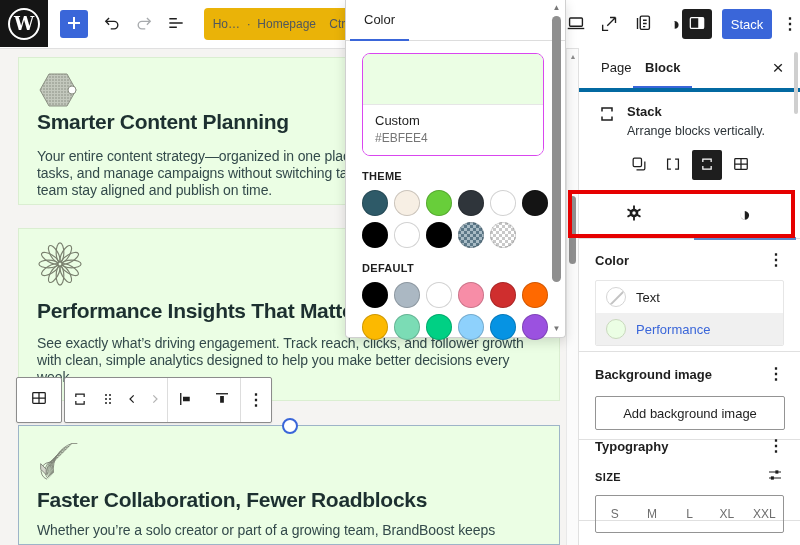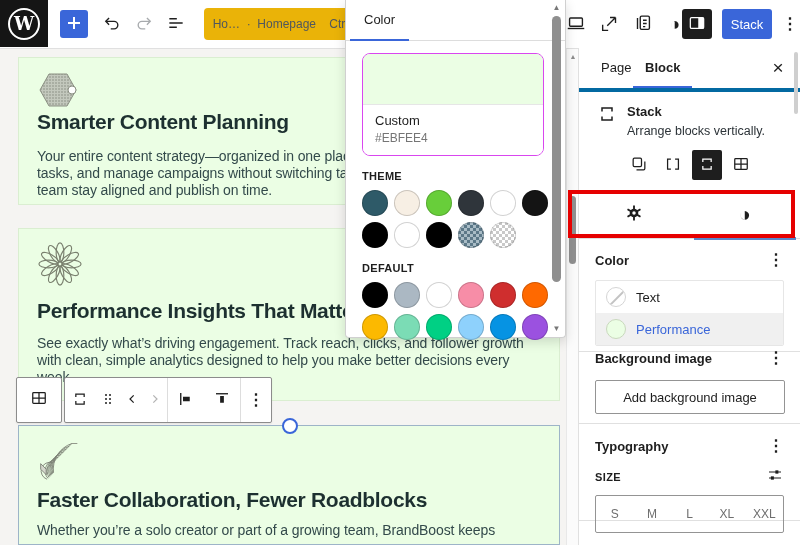--- a/index.html
+++ b/index.html
@@ -478,21 +478,21 @@
           <span class="dot none"></span>
           <span>Text</span>
         </div>
         <div class="col-row bg">
           <span class="dot green"></span>
           <span>Performance</span>
         </div>
       </div>
     </div>
 
-    <div class="sb-sec" style="top:288px;height:88px;">
+    <div class="sb-sec" style="top:304px;height:88px;">
       <div class="sec-head">
         <span class="sec-title">Background image</span>
         <button class="kebab">⋮</button>
       </div>
       <button class="wide-btn">Add background image</button>
     </div>
 
     <div class="sb-sec" style="top:376px;height:97px;">
       <div class="sec-head">
         <span class="sec-title">Typography</span>

